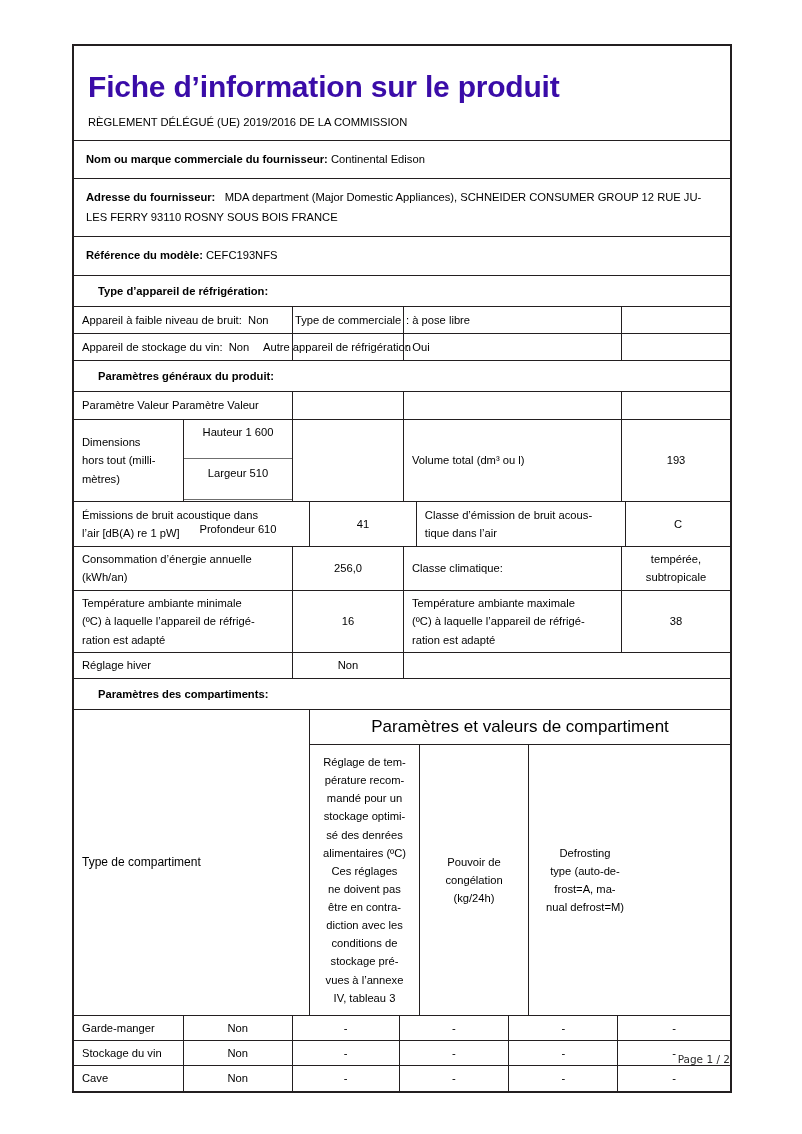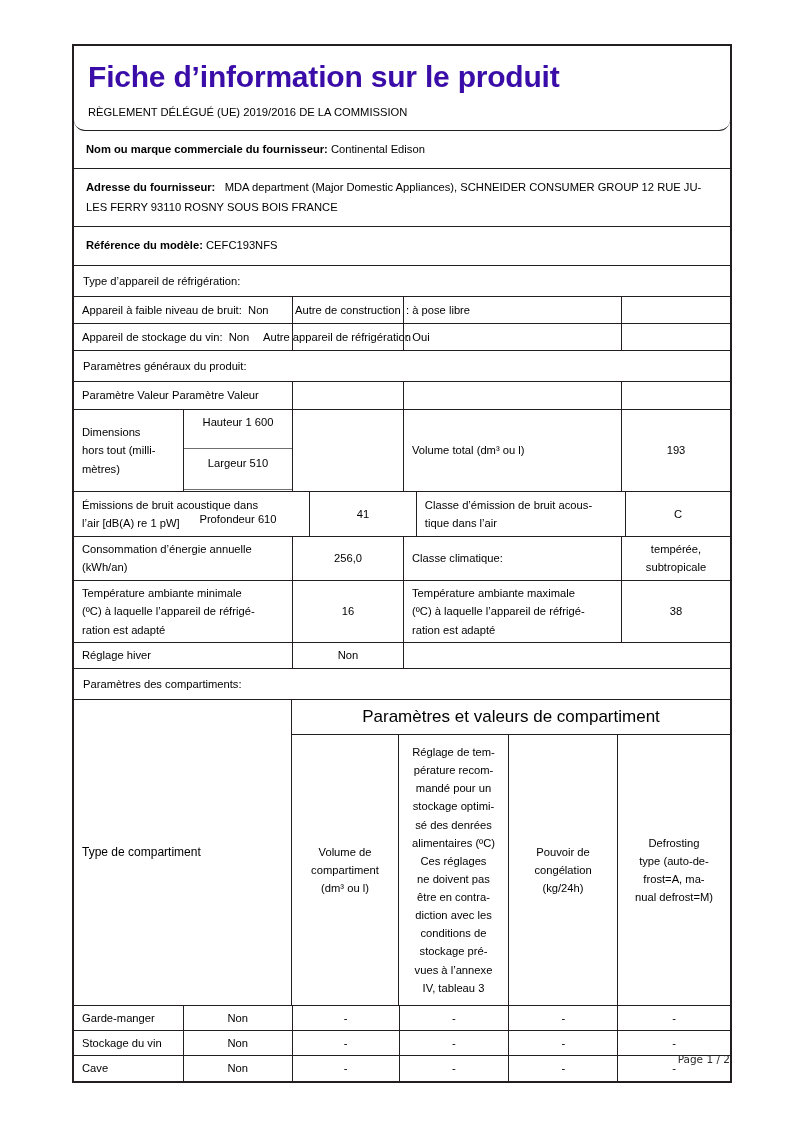--- a/index.html
+++ b/index.html
@@ -53,23 +53,22 @@
     overflow: visible;
     white-space: nowrap;
   }
   .cell:last-child { border-right: none; }
   .cell.wrap { white-space: normal; display: block; }
   .cell.ctr { justify-content: center; text-align: center; }
   .cell.mid { align-items: center; }
 
   
   .titlebar {
-    padding: 14px 14px 10px 14px;
-    border-bottom: 1.5px solid #231f20;
-    border-radius: 11px;
+    padding: 24px 14px 10px 14px;
+    border-bottom: 1.5px solid #231f20;
   }
   .doc-title {
     font-size: 30px;
     font-weight: bold;
     color: #3a0ca8;
     letter-spacing: -0.2px;
     line-height: 1.1;
     margin: 0 0 12px 0;
   }
   .doc-sub {
@@ -81,23 +80,23 @@
   .fullrow {
     padding: 9px 12px;
     font-size: 11.2px;
     line-height: 1.75;
     border-bottom: 1.5px solid #231f20;
   }
   .fullrow b { font-weight: bold; }
   .fullrow:last-child { border-bottom: none; }
 
   .sectionhead {
-    padding: 9px 9px;
-    font-size: 11.2px;
-    font-weight: normal;
+    padding: 9px 24px;
+    font-size: 11.2px;
+    font-weight: bold;
     border-bottom: 1.5px solid #231f20;
   }
 
   
   .ovf {
     position: relative;
     overflow: visible;
   }
   .ovf-txt {
     position: absolute;
@@ -189,21 +188,21 @@
     <div class="sectionhead">Type d’appareil de réfrigération:</div>
 
     <div class="row" style="height:27px">
       <div class="cell ovf" style="width:219px">
         <span class="ovf-txt" style="left:8px">
           <span>Appareil à faible niveau de bruit:</span>
           <span>&nbsp;</span><span>Non</span>
         </span>
       </div>
       <div class="cell ovf" style="width:111px">
-        <span class="ovf-txt" style="left:2px">Autre de construction</span>
+        <span class="ovf-txt" style="left:2px">Type de commerciale</span>
       </div>
       <div class="cell ovf" style="width:218px">
         <span class="ovf-txt" style="left:2px">: à pose libre</span>
       </div>
       <div class="cell" style="width:108px"></div>
     </div>
 
     <div class="row" style="height:27px">
       <div class="cell ovf" style="width:219px">
         <span class="ovf-txt" style="left:8px">
@@ -312,27 +311,20 @@
     </div>
 
     <div class="sectionhead">Paramètres des compartiments:</div>
 
     <div class="row" style="height:0;border-bottom:none"></div>
     <div style="display:flex;border-bottom:1.5px solid #231f20">
       <div style="width:219px;border-right:1.5px solid #231f20;display:flex;align-items:center;padding:0 8px;font-size:12px">Type de compartiment</div>
       <div style="flex:1">
         <div class="comp-head-span">Paramètres et valeurs de compartiment</div>
         <div style="display:flex;height:270px">
-          <div class="comp-col" style="width:107px">
-            <div>
-              <div>Volume de</div>
-              <div>compartiment</div>
-              <div>(dm³ ou l)</div>
-            </div>
-          </div>
           <div class="comp-col" style="width:110px;align-items:flex-start;padding-top:8px">
             <div>
               <div>Réglage de tem-</div>
               <div>pérature recom-</div>
               <div>mandé pour un</div>
               <div>stockage optimi-</div>
               <div>sé des denrées</div>
               <div>alimentaires (ºC)</div>
               <div>Ces réglages</div>
               <div>ne doivent pas</div>

